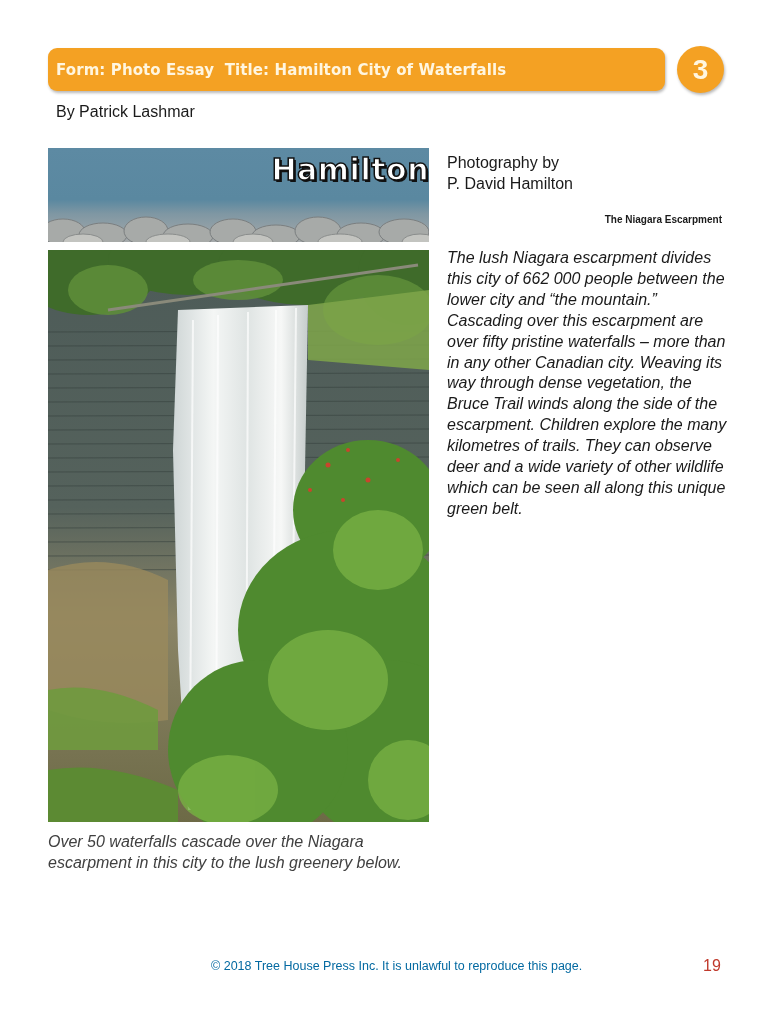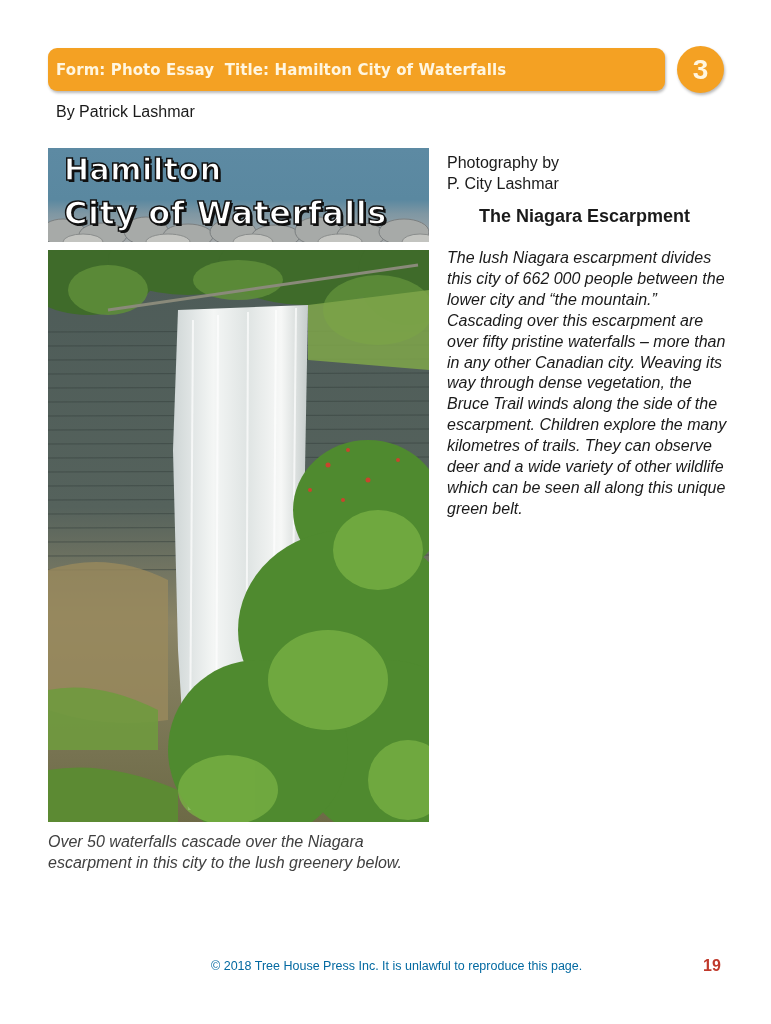--- a/index.html
+++ b/index.html
@@ -26,21 +26,21 @@
     .byline { position: absolute; left: 56px; top: 103px; font-size: 16px; color: #1a1a1a; }
 
     
     .banner {
       position: absolute; left: 48px; top: 148px; width: 381px; height: 94px;
       background: linear-gradient(180deg, #5d8aa3 0%, #5a88a0 55%, #7f97a3 70%, #a5a9aa 100%);
       overflow: hidden;
     }
     .stones { position: absolute; left: 0; bottom: 0; width: 100%; height: 40px; }
     .banner-line {
-      position: absolute; left: 16px; width: 100%; text-align: left;
+      position: absolute; left: 0; width: 100%; text-align: right;
       font-family: "DejaVu Sans", sans-serif; font-weight: bold; color: #ffffff;
       -webkit-text-stroke: 1.5px #111; letter-spacing: 0.5px;
       text-shadow: 2px 2px 0 #111;
     }
     .banner-line-1 { top: 4px; font-size: 30px; }
     .banner-line-2 { top: 46px; font-size: 32px; }
 
     
     .photo {
       position: absolute; left: 48px; top: 250px; width: 381px; height: 572px;
@@ -49,33 +49,33 @@
     .photo svg { display: block; }
 
     .caption {
       position: absolute; left: 48px; top: 831px; width: 380px;
       font-style: italic; font-size: 16px; line-height: 21px; color: #404040;
     }
 
     
     .credit { position: absolute; left: 447px; top: 152px; font-size: 16px; line-height: 21px; }
     .section-heading {
-      position: absolute; left: 447px; top: 206px; width: 275px; text-align: center;
-      font-weight: bold; font-size: 18px;
+      position: absolute; left: 447px; top: 214px; width: 275px; text-align: right;
+      font-weight: bold; font-size: 10px;
     }
     .body-text {
       position: absolute; left: 447px; top: 248px; width: 280px;
       font-size: 16px; line-height: 20.9px; color: #1a1a1a; font-style: italic;
     }
 
     .footer-copyright {
       position: absolute; left: 211px; top: 959px; font-size: 12.5px; color: #0369a1;
     }
     .page-number {
-      position: absolute; left: 703px; top: 957px; font-size: 16px; color: #c0392b; font-weight: bold;
+      position: absolute; left: 703px; top: 957px; font-size: 16px; color: #c0392b;
     }
   </style>
 </head>
 <body>
 
 <div class="header-bar">
   <span class="header-text">Form: Photo Essay  Title: Hamilton City of Waterfalls</span>
 </div>
 <div class="level-badge">3</div>
 
@@ -96,21 +96,20 @@
     </g>
     <g fill="#c3c4c0" stroke="#8a8d8c" stroke-width="1">
       <ellipse cx="35" cy="40" rx="20" ry="8"></ellipse>
       <ellipse cx="120" cy="40" rx="22" ry="8"></ellipse>
       <ellipse cx="205" cy="40" rx="20" ry="8"></ellipse>
       <ellipse cx="292" cy="40" rx="22" ry="8"></ellipse>
       <ellipse cx="372" cy="40" rx="18" ry="8"></ellipse>
     </g>
   </svg>
   <div class="banner-line banner-line-1">Hamilton</div>
-  <div class="banner-line banner-line-2">City of Waterfalls</div>
 </div>
 
 <div class="photo">
   <svg width="381" height="572" viewBox="0 0 381 572">
     <defs>
       <linearGradient id="rock" x1="0" y1="0" x2="0" y2="1">
         <stop offset="0" stop-color="#4d5b58"></stop>
         <stop offset="0.45" stop-color="#55625c"></stop>
         <stop offset="0.65" stop-color="#8a8466"></stop>
         <stop offset="1" stop-color="#6d6a46"></stop>
@@ -180,20 +179,20 @@
     </g>
 
     <path d="M0 520 Q60 510 130 540 L130 572 L0 572 Z" fill="#5c8a33"></path>
   </svg>
 </div>
 
 <div class="caption">Over 50 waterfalls cascade over the Niagara escarpment in this city to the lush greenery below.</div>
 
 <div class="credit">
   <div>Photography by</div>
-  <div>P. City Lashmar</div>
+  <div>P. David Hamilton</div>
 </div>
 
 <div class="section-heading">The Niagara Escarpment</div>
 <div class="body-text">The lush Niagara escarpment divides this city of 662 000 people between the lower city and “the mountain.” Cascading over this escarpment are over fifty pristine waterfalls – more than in any other Canadian city. Weaving its way through dense vegetation, the Bruce Trail winds along the side of the escarpment. Children explore the many kilometres of trails. They can observe deer and a wide variety of other wildlife which can be seen all along this unique green belt.</div>
 
 <div class="footer-copyright">© 2018 Tree House Press Inc. It is unlawful to reproduce this page.</div>
 <div class="page-number">19</div>
 
 </body></html>

